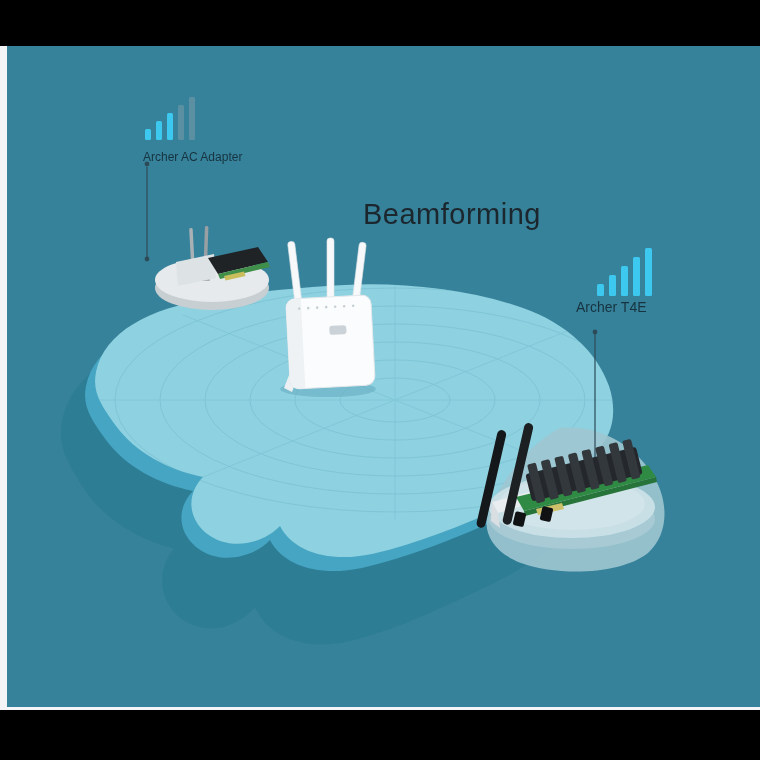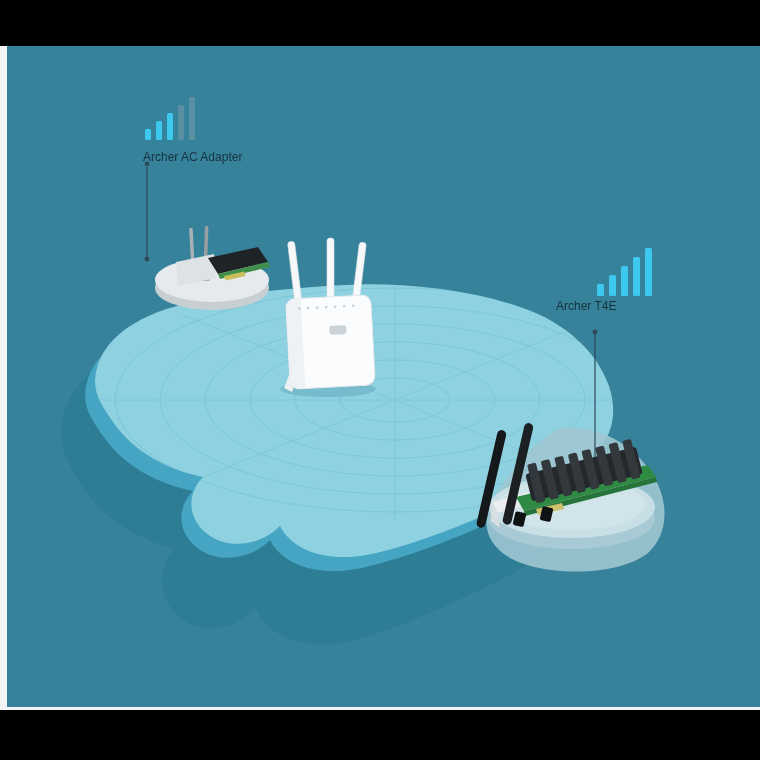--- a/index.html
+++ b/index.html
@@ -8,21 +8,21 @@
   .letterbox{position:absolute;left:0;width:760px;background:var(--letterbox,#000);}
   #letterbox-top{top:0;height:46px;}
   #letterbox-bottom{top:710px;height:50px;}
   #mat{position:absolute;left:0;top:46px;width:760px;height:664px;background:var(--mat,#F2F4F5);}
   #canvas{position:absolute;left:7px;top:46px;width:753px;height:661px;background:var(--background,#37829B);overflow:hidden;}
   #scene{position:absolute;left:0;top:0;width:760px;height:760px;pointer-events:none;}
   .txt{position:absolute;color:var(--label-text,#16333F);}
   #title{left:292px;top:198px;width:320px;text-align:center;font-size:29px;
          letter-spacing:.5px;color:var(--title-text,#1B262D);}
   #left-label{left:143px;top:150px;font-size:12px;}
-  #right-label{left:556px;top:299px;font-size:12px;text-align:center;}
+  #right-label{left:576px;top:299px;font-size:14px;text-align:center;}
   .bars{position:absolute;display:flex;align-items:flex-end;}
   #left-bars{left:145px;top:97px;height:43px;gap:5px;}
   #right-bars{left:597px;top:248px;height:48px;gap:5px;}
   .bar{background:var(--signal-inactive,#6F98A6);opacity:.65;border-radius:1.5px;}
   .bar.on{background:var(--signal-active,#3DC9EF);opacity:1;}
 </style>
 </head>
 <body>
 
 <div id="stage">
@@ -153,20 +153,21 @@
           <rect x="630" y="451" width="9" height="40" rx="2"></rect>
         </g>
       </g>
       <rect x="497" y="430" width="9" height="100" rx="4.5" fill="#15181A" transform="rotate(13 501 435)"></rect>
       <rect x="524" y="423" width="9" height="104" rx="4.5" fill="#1C2023" transform="rotate(13 528 428)"></rect>
       <rect x="514" y="512" width="11" height="14" rx="2" fill="#0F1113" transform="rotate(13 519 519)"></rect>
       <rect x="541" y="507" width="11" height="14" rx="2" fill="#0F1113" transform="rotate(13 546 514)"></rect>
     </g>
   </svg>
 
+  <div id="title" class="txt">Beamforming</div>
   <div id="left-label" class="txt">Archer AC Adapter</div>
   <div id="right-label" class="txt">Archer T4E</div>
   <div id="left-bars" class="bars">
       <div class="bar on" style="height: 11px; width: 6px;"></div>
       <div class="bar on" style="height: 19px; width: 6px;"></div>
       <div class="bar on" style="height: 27px; width: 6px;"></div>
       <div class="bar" style="height: 35px; width: 6px;"></div>
       <div class="bar" style="height: 43px; width: 6px;"></div>
     </div>
   <div id="right-bars" class="bars">

